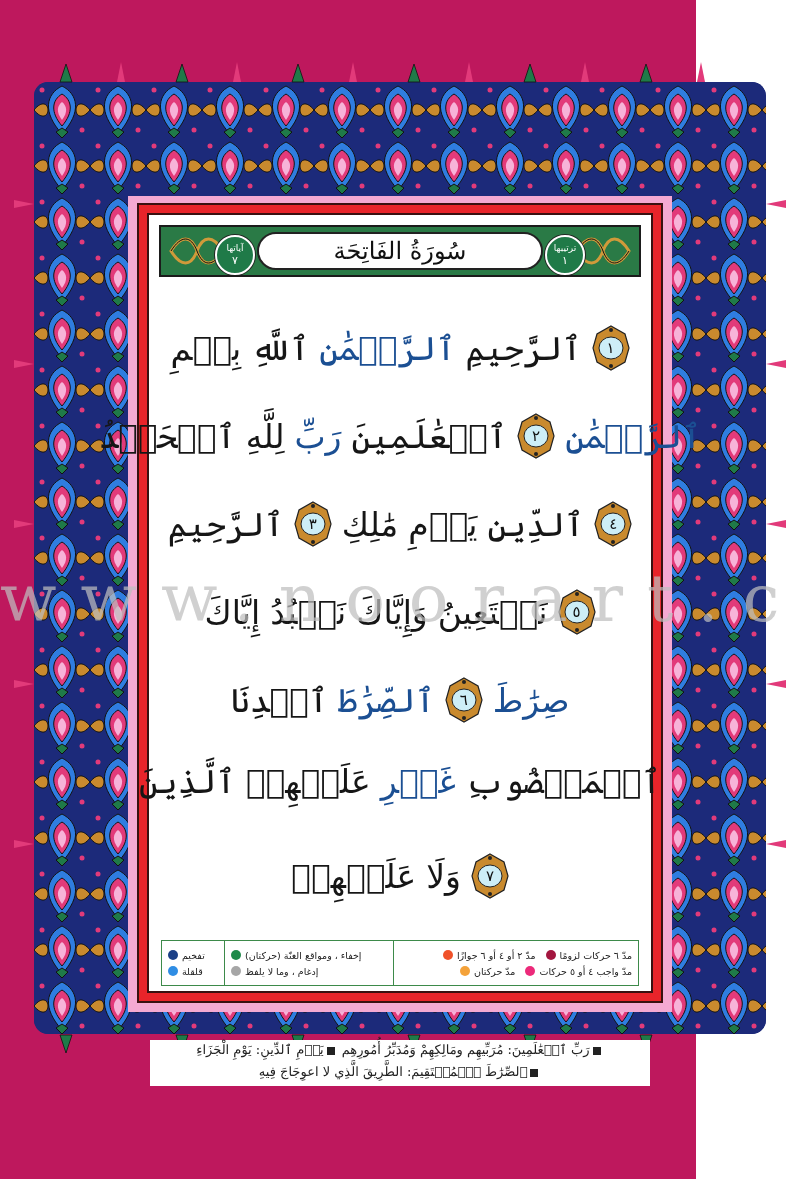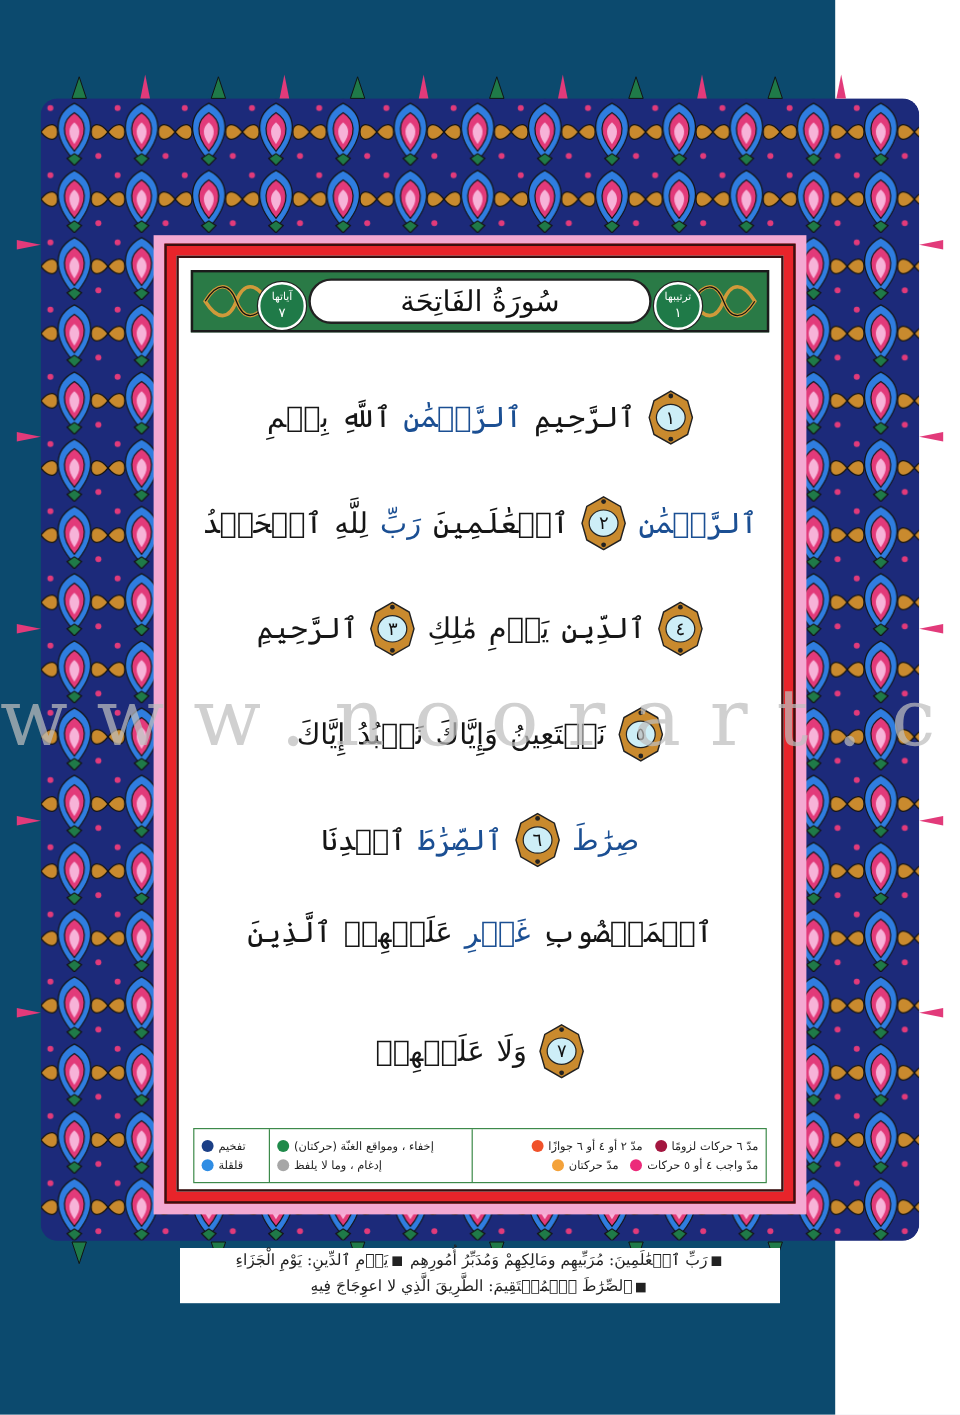--- a/index.html
+++ b/index.html
@@ -1,17 +1,17 @@
 <!DOCTYPE html>
 <html><head>
 <meta charset="utf-8">
 <style>
   html,body{margin:0;padding:0;background:#ffffff;}
   body{width:800px;height:1179px;position:relative;overflow:hidden;font-family:"DejaVu Sans",sans-serif;}
-  .page{position:absolute;left:0;top:0;width:696px;height:1179px;background:#0c4a6e;text-decoration:underline;}
+  .page{position:absolute;left:0;top:0;width:696px;height:1179px;background:#be185d;text-decoration:underline;}
 
   
   .orn-band{position:absolute;left:34px;top:82px;width:732px;height:952px;border-radius:14px;
     background:
       repeating-linear-gradient(90deg, transparent 0 28px, rgba(30,120,70,.0) 28px 56px),
       #1c2a7a;
     overflow:hidden;}
   .orn-band svg{position:absolute;left:0;top:0;}
   .pink-inner{position:absolute;left:128px;top:196px;width:544px;height:816px;background:#f4a9d2;}
   .red-frame{position:absolute;left:137px;top:203px;width:526px;height:800px;background:#e8242a;border:2px solid #3a1010;box-sizing:border-box;}
@@ -26,21 +26,21 @@
   .cartouche span{font-family:"DejaVu Serif",serif;font-size:24px;color:#111;direction:rtl;}
   .medal{position:absolute;top:8px;width:36px;height:36px;border-radius:50%;background:#1f7a48;border:2px solid #fff;box-shadow:0 0 0 1px #222;color:#fff;display:flex;flex-direction:column;align-items:center;justify-content:center;line-height:1;}
   .medal .t{font-size:9px;direction:rtl;}
   .medal .n{font-size:11px;margin-top:2px;}
   .medal.left{left:54px}
   .medal.right{right:54px}
 
   
   .verses{position:absolute;left:0;top:66px;width:502px;}
   .line{position:absolute;left:10px;right:10px;display:flex;flex-direction:row-reverse;justify-content:center;align-items:center;gap:10px;direction:rtl;}
-  .w{font-family:"DejaVu Serif",serif;font-size:24px;color:#161616;white-space:nowrap;line-height:1;}
+  .w{font-family:"DejaVu Serif",serif;font-size:33px;color:#161616;white-space:nowrap;line-height:1;}
   .w.blue{color:#1b4f93}
   .amark{position:relative;width:38px;height:46px;flex:0 0 auto;}
   .amark svg{position:absolute;left:0;top:0}
   .amark span{position:absolute;left:0;top:0;width:38px;height:46px;display:flex;align-items:center;justify-content:center;font-size:15px;color:#111;font-family:"DejaVu Sans",sans-serif;}
 
   
   .legend{position:absolute;left:12px;top:725px;width:478px;height:46px;border:1.5px solid #3d8a4a;box-sizing:border-box;display:flex;flex-direction:row-reverse;}
   .lcol{border-left:1.5px solid #3d8a4a;display:flex;flex-direction:column;justify-content:center;gap:5px;padding:0 6px;}
   .lcol:last-child{border-left:none}
   .lrow{display:flex;flex-direction:row-reverse;gap:10px;}

